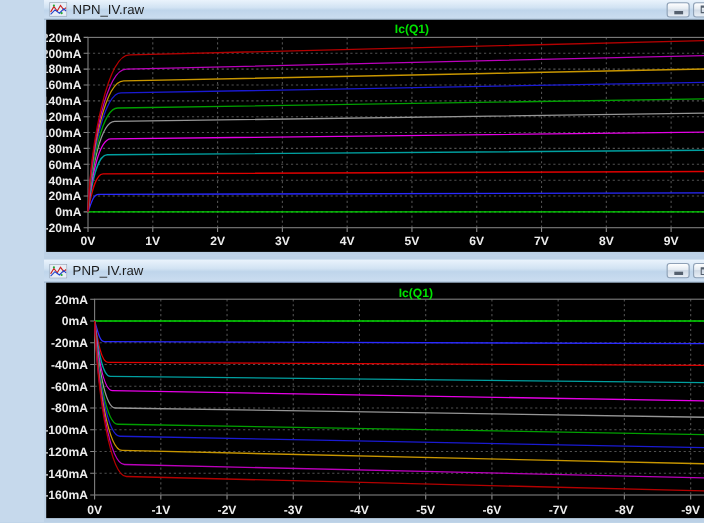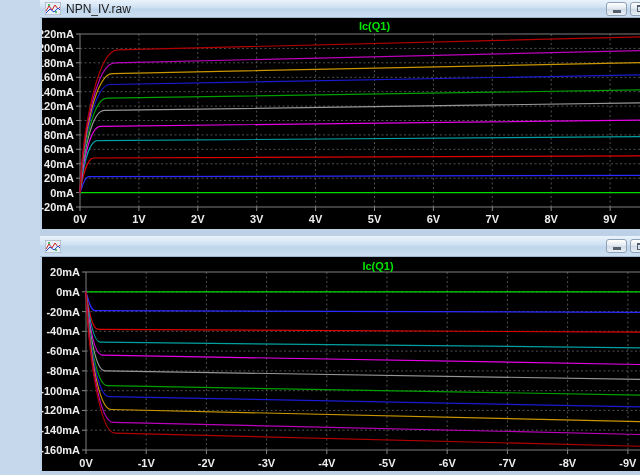--- a/index.html
+++ b/index.html
@@ -144,20 +144,21 @@
 
 <div class="window" id="win2">
   <div class="titlebar">
     <svg class="fileicon" width="16" height="13" viewBox="0 0 16 13">
       <rect x="0" y="0" width="16" height="13" fill="#e8eef6" stroke="#8898ac"></rect>
       <polyline points="1,9 4,4 7,8 10,3 13,7 15,5" fill="none" stroke="#cc2222" stroke-width="1"></polyline>
       <polyline points="1,11 5,7 9,10 13,6 15,8" fill="none" stroke="#2244cc" stroke-width="1"></polyline>
       <circle cx="4" cy="3" r="1" fill="#22aa33"></circle>
         <circle cx="11" cy="10" r="1" fill="#22aa33"></circle>
     </svg>
+    <span class="wtitle">PNP_IV.raw</span>
     <span class="btns">
       <span class="wbtn">
           <span class="g-min"></span>
         </span>
       <span class="wbtn">
           <span class="g-max"></span>
         </span>
       <span class="wbtn close-active">
           <span class="g-x">✕</span>
         </span>

